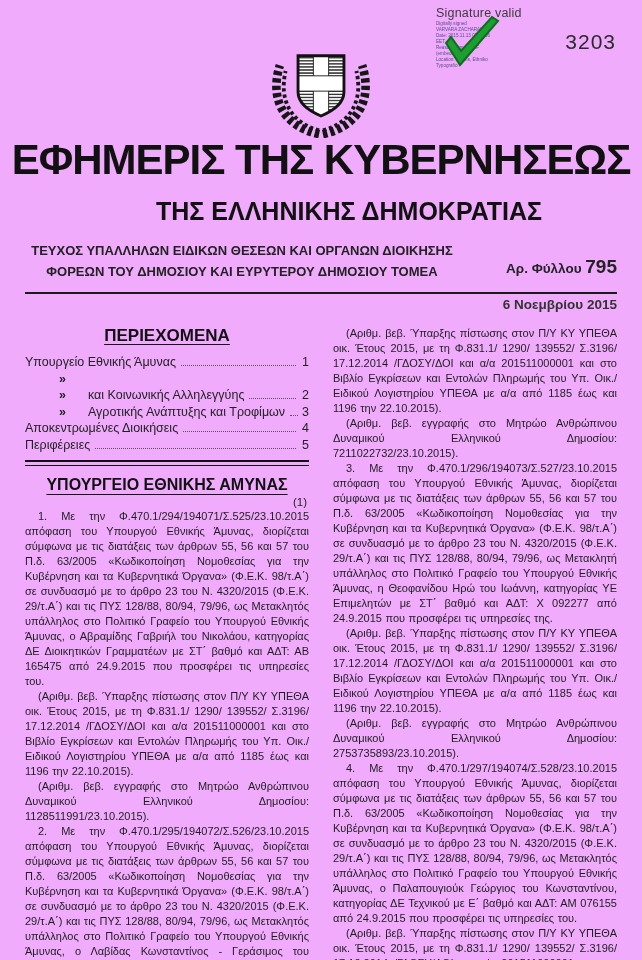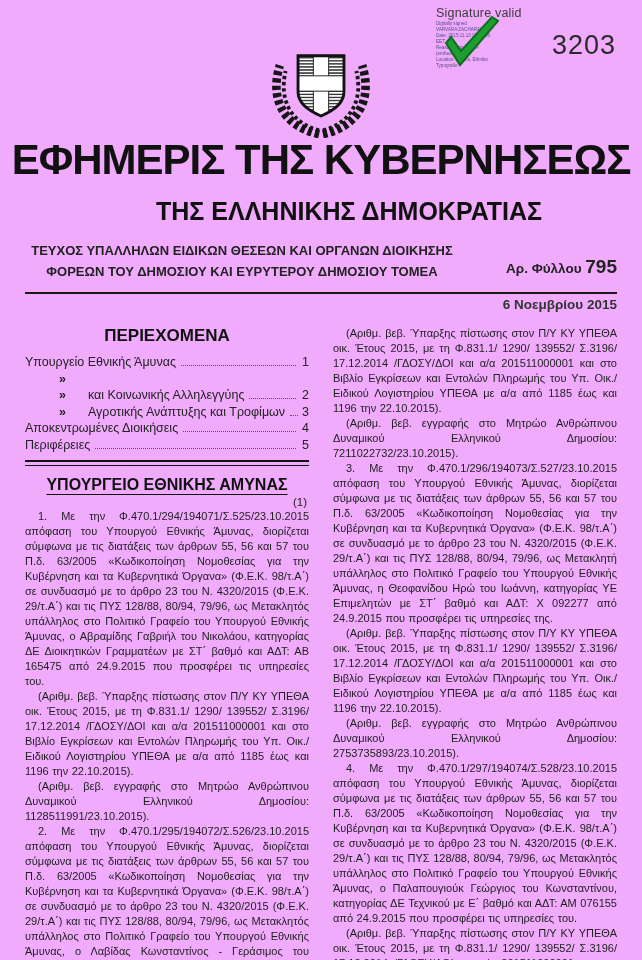--- a/index.html
+++ b/index.html
@@ -8,21 +8,21 @@
 
   
   .stamp{position:absolute;left:436px;top:6px;width:120px;}
   .stamp-status{font-size:12.5px;color:#3c3c3c;letter-spacing:.2px;}
   .stamp-body{position:relative;margin-top:1px;height:52px;}
   .stamp-lines{font-size:4.6px;line-height:1.3;color:#584f8e;width:80px;}
   .stamp-lines div{white-space:nowrap;overflow:hidden;}
   .stamp-check{position:absolute;left:4px;top:-6px;}
 
   
-  .page-number{position:absolute;right:26px;top:30px;font-size:27px;color:#2a2a2a;letter-spacing:1px;}
+  .page-number{position:absolute;right:26px;top:30px;font-size:21px;color:#2a2a2a;letter-spacing:1px;}
 
   
   .emblem{position:absolute;left:50%;top:50px;transform:translateX(-50%);}
 
   
   .m-title{position:absolute;top:136px;left:0;width:100%;text-align:center;
            font-size:42px;font-weight:bold;letter-spacing:-1px;color:#111;}
   .m-subtitle{position:absolute;top:197px;left:0;width:100%;text-align:center;
               font-size:25px;font-weight:bold;color:#111;padding-left:28px;}
   .issue-row{position:absolute;top:241px;left:25px;right:25px;display:flex;align-items:flex-start;gap:8px;}
@@ -31,21 +31,21 @@
   .issue-no .num{font-size:19px;}
   .head-rule{position:absolute;top:292px;left:25px;right:25px;border-top:2px solid #1a1a1a;}
   .date-line{position:absolute;top:297px;right:25px;font-size:13.5px;font-weight:bold;color:#333;}
 
   
   .columns{position:absolute;top:324px;left:25px;right:25px;display:flex;gap:24px;}
   .col{flex:1;min-width:0;}
 
   
   .toc-head{font-size:17px;font-weight:bold;text-align:center;color:#111;
-            text-underline-offset:3px;margin:2px 0 8px;}
+            text-decoration:underline;text-underline-offset:3px;margin:2px 0 8px;}
   .toc-row{display:flex;align-items:baseline;font-size:12.5px;line-height:16.5px;color:#222;}
   .toc-row .toc-marker{display:none;}
   .toc-row.indent .toc-marker{display:inline-block;margin-left:34px;margin-right:22px;font-weight:bold;}
   .toc-text{white-space:nowrap;}
   .leader{flex:1;border-bottom:1.6px dotted #555;margin:0 3px 3px 5px;min-width:8px;}
   .leader.hidden{visibility:hidden;}
   .toc-page{width:10px;text-align:right;}
 
   .double-rule{margin:7px 0 10px;height:3px;border-top:2.5px solid #111;border-bottom:1.5px solid #111;}
 

